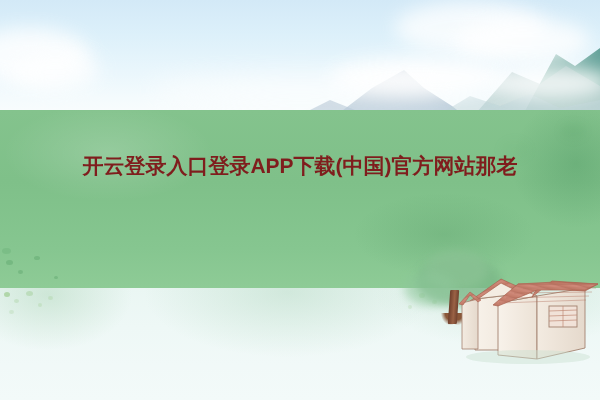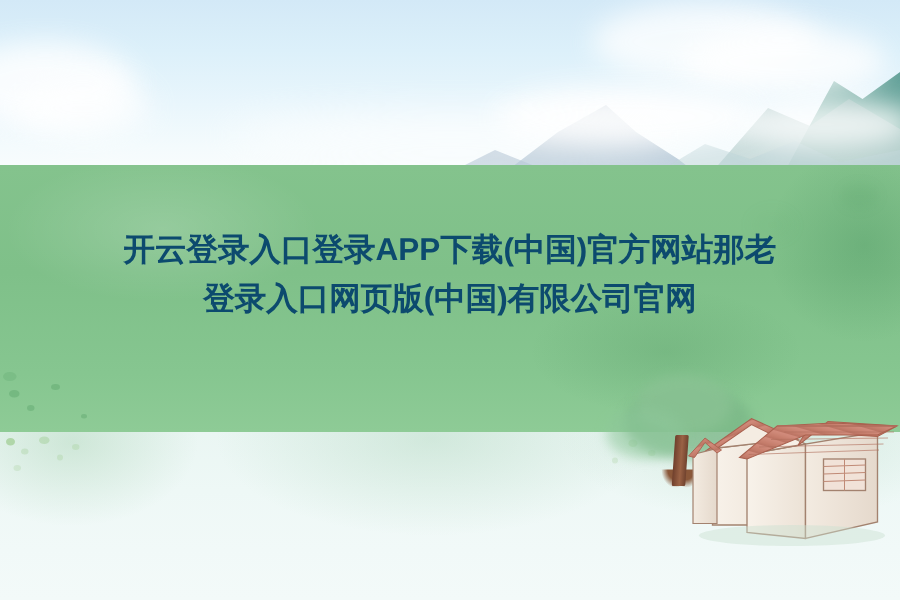--- a/index.html
+++ b/index.html
@@ -125,21 +125,21 @@
 
   
   .house { position: absolute; left: 0; top: 0; }
 
   
   .headline {
     position: absolute;
     left: 0; top: 150px;
     width: 600px;
     text-align: center;
-    color: #0c4a6e;
+    color: #7f1d1d;
     font-weight: 700;
     font-size: 21px;
     line-height: 33px;
     letter-spacing: 0px;
     white-space: nowrap;
     text-rendering: geometricPrecision;
   }
   .headline .ln {
     display: block;
     white-space: nowrap;
@@ -297,16 +297,15 @@
         </g>
       </g>
 
       <ellipse cx="528" cy="357" rx="62" ry="7" fill="#c9dfd1" opacity=".45"></ellipse>
     </svg>
 
   </div>
 
   <div class="headline">
     <span class="ln ln1">开云登录入口登录APP下载(中国)官方网站那老</span>
-    <span class="ln ln3">登录入口网页版(中国)有限公司官网</span>
   </div>
 
 </div>
 
 </body></html>

